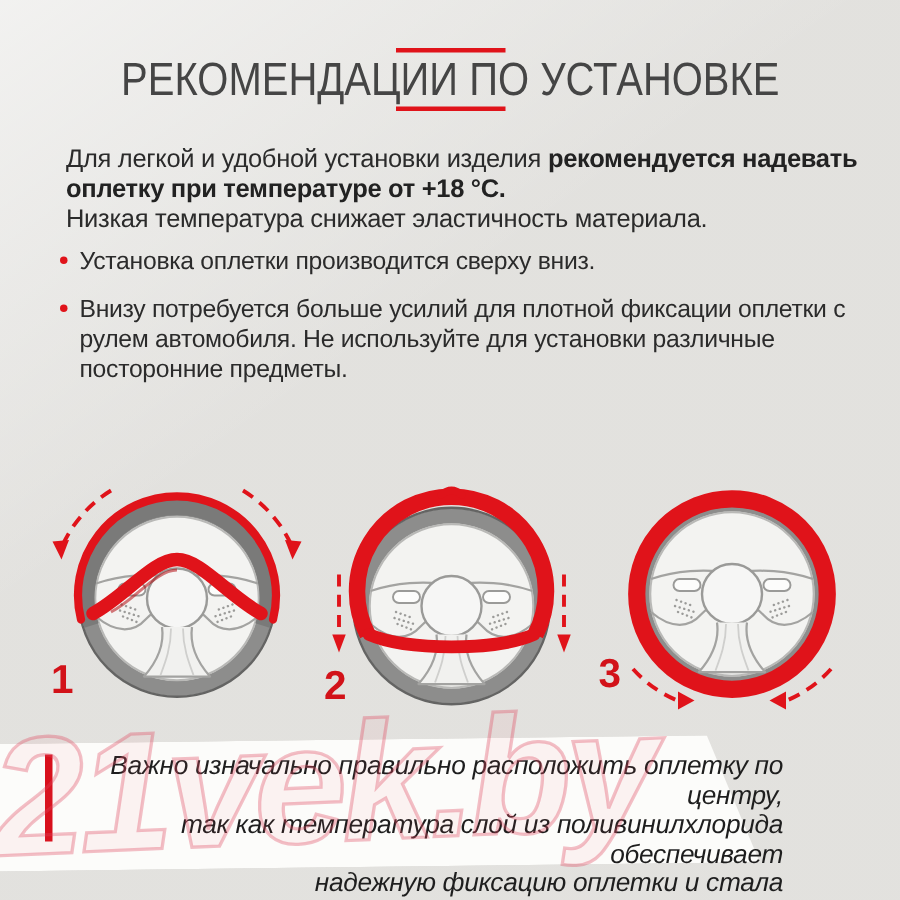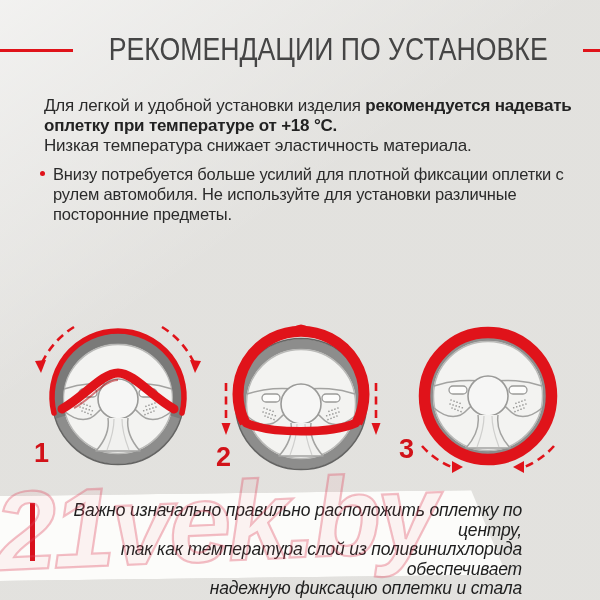--- a/index.html
+++ b/index.html
@@ -8,21 +8,21 @@
     background:#e9e8e5;
     background-image:
       linear-gradient(145deg, rgba(255,255,255,.55) 0%, rgba(255,255,255,0) 40%),
       linear-gradient(0deg, rgba(120,120,115,.06), rgba(120,120,115,.06));
     font-family:"Liberation Sans", sans-serif;
     color:#2c2c2c;
   }
   
   .title-bar{
     position:absolute; top:32px; left:0; right:0; height:36px;
-    display:flex; align-items:center;
+    display:flex; align-items:center;flex-direction:column;
   }
   .rule{height:3px; background:#e0131a; width:73px; flex:0 0 auto;}
   .title-bar h1{
     flex:1; margin:0; text-align:center;
     font-size:31px; font-weight:500; color:#454545; letter-spacing:0px;
     transform:scaleX(.86); transform-origin:50% 50%;
     white-space:nowrap;
   }
   
   .intro{
@@ -88,20 +88,24 @@
     <span class="rule"></span>
   </header>
 
   <p class="intro">
     <span>Для легкой и удобной установки изделия</span>
     <b>рекомендуется надевать оплетку при температуре от +18 °С.</b><br>
     <span>Низкая температура снижает эластичность материала.</span>
   </p>
 
   <ul class="bullets">
+    <li>
+      <span class="dot"></span>
+      <span>Установка оплетки производится сверху вниз.</span>
+    </li>
     <li>
       <span class="dot"></span>
       <span>Внизу потребуется больше усилий для плотной фиксации оплетки с рулем автомобиля. Не используйте для установки различные посторонние предметы.</span>
     </li>
   </ul>
 
   <figure class="step step1">
     <svg width="180" height="164" viewBox="-90 -82 180 164">
 
       <circle r="60" fill="#f3f3f1" stroke="#8d8d8c" stroke-width="10"></circle>

